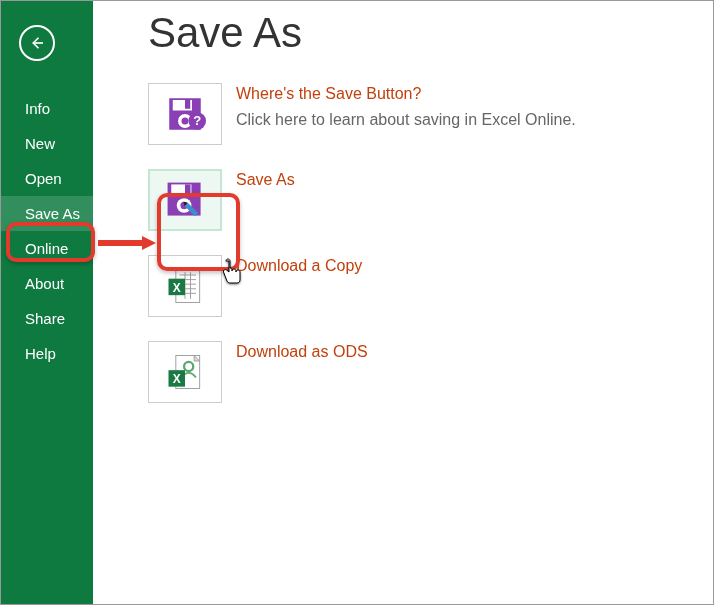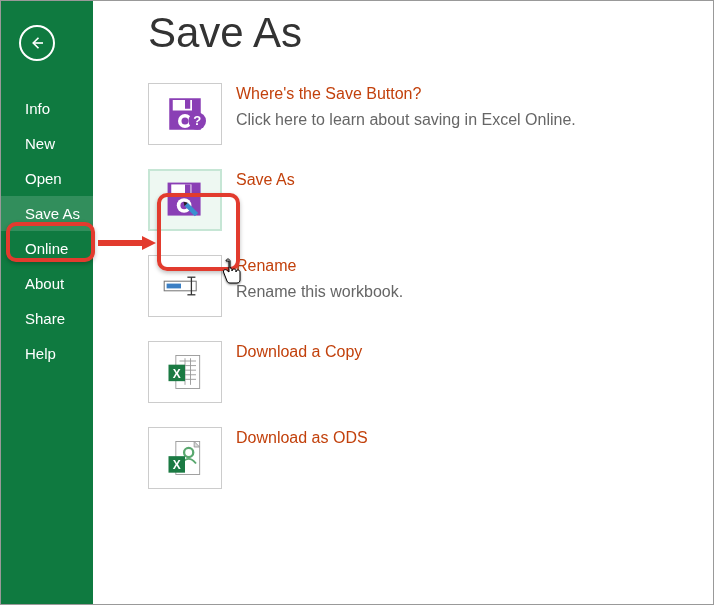--- a/index.html
+++ b/index.html
@@ -149,35 +149,20 @@
             <rect x="0" y="0" width="16" height="5" fill="#3a8fcf"></rect>
             <polygon points="0,0 -4,2.5 0,5" fill="#222"></polygon>
           </g>
         </svg>
       </div>
       <div class="texts">
         <div class="opt-title">Save As</div>
       </div>
     </div>
 
-    <div class="option">
-      <div class="tile">
-        <svg width="48" height="30" viewBox="0 0 60 30">
-          <rect x="4" y="9" width="40" height="12" fill="none" stroke="#777" stroke-width="1.3"></rect>
-          <rect x="7" y="12" width="18" height="6" fill="#3b7fc4"></rect>
-          <line x1="38" y1="4" x2="38" y2="26" stroke="#333" stroke-width="1.6"></line>
-          <line x1="33" y1="4" x2="43" y2="4" stroke="#333" stroke-width="1.6"></line>
-          <line x1="33" y1="26" x2="43" y2="26" stroke="#333" stroke-width="1.6"></line>
-        </svg>
-      </div>
-      <div class="texts">
-        <div class="opt-title">Rename</div>
-        <div class="opt-desc">Rename this workbook.</div>
-      </div>
-    </div>
 
     <div class="option">
       <div class="tile">
         <svg width="44" height="44" viewBox="0 0 48 48">
           <rect x="14" y="6" width="26" height="36" fill="#fff" stroke="#999"></rect>
           <g stroke="#999" stroke-width="1">
             <line x1="18" y1="12" x2="36" y2="12"></line>
               <line x1="18" y1="17" x2="36" y2="17"></line>
             <line x1="18" y1="22" x2="36" y2="22"></line>
               <line x1="18" y1="27" x2="36" y2="27"></line>

